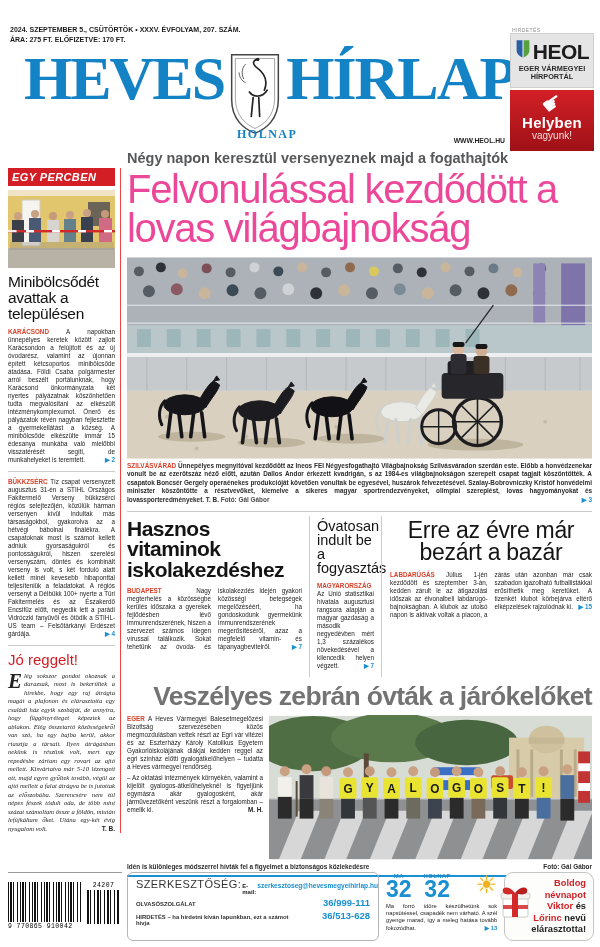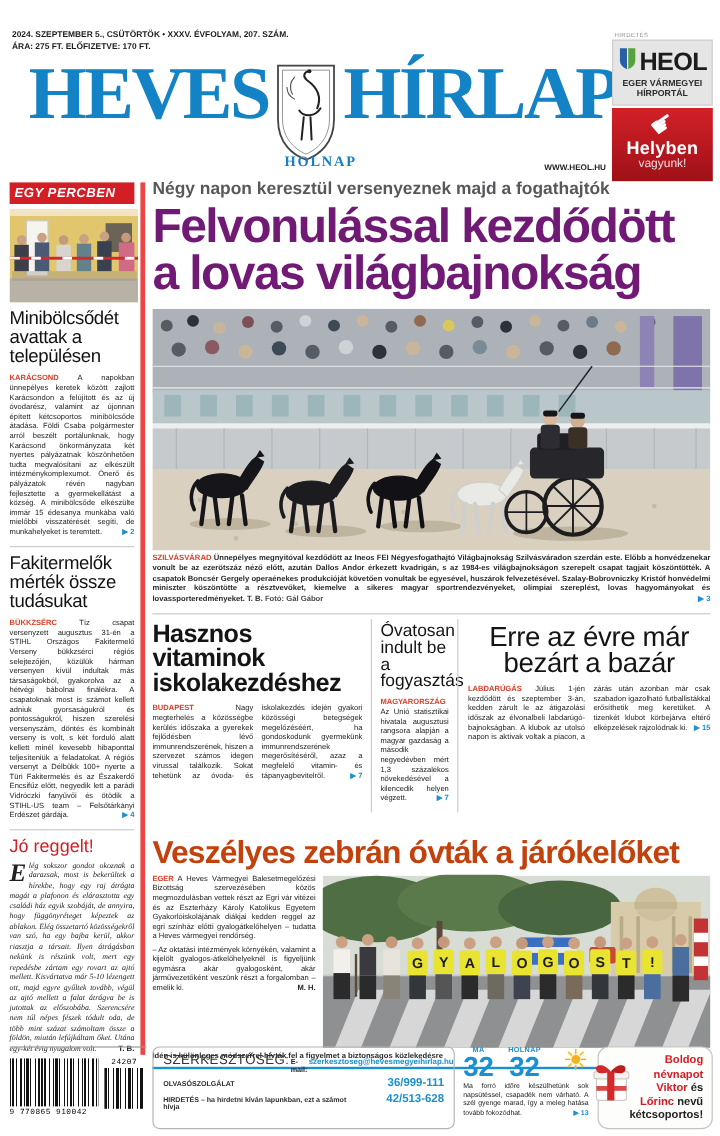--- a/index.html
+++ b/index.html
@@ -18,22 +18,22 @@
             border:1px solid #cfcfcf;text-align:center;box-sizing:border-box;padding-top:5px;}
   .heol-row{display:flex;align-items:center;justify-content:center;gap:2px;}
   .heol-name{font-size:21px;font-weight:bold;color:#1c1c1c;letter-spacing:-.5px;line-height:1;}
   .heol-sub{font-size:7.3px;font-weight:bold;color:#2a2a2a;line-height:1.15;margin-top:2px;}
   .helyben-box{position:absolute;left:510px;top:90px;width:84px;height:61px;box-sizing:border-box;
                background:linear-gradient(#d32027,#9e1117);color:#fff;text-align:center;padding-top:2px;}
   .badge-icon{font-size:23px;line-height:1;display:inline-block;transform:rotate(-35deg);}
   .badge1{font-size:15px;font-weight:bold;letter-spacing:.2px;line-height:1;}
   .badge2{font-size:10px;opacity:.85;}
   
-  .sidebar{position:absolute;left:8px;top:152px;width:113px;box-sizing:border-box;
-           border-right:4px solid #ef4444;padding-right:5px;}
+  .sidebar{position:absolute;left:8px;top:168px;width:113px;box-sizing:border-box;
+           border-right:1px solid #ef4444;padding-right:5px;}
   .section-label{background:#d21e24;color:#fff;font-weight:bold;font-style:italic;
                  font-size:11px;padding:3px 4px;letter-spacing:.4px;}
   .sb-photo{margin-top:4px;line-height:0;}
   .sb-h{font-size:15.5px;line-height:1.03;font-weight:400;letter-spacing:-.3px;color:#121212;margin:6px 0 4px;}
   .sb-body,.r2-body{font-size:6.3px;line-height:1.27;text-align:justify;color:#222;}
   .tag{color:#d8402a;font-weight:bold;}
   .more{color:#1a8fd1;font-weight:bold;float:right;padding-left:3px;}
   .sb-divider{border:none;border-top:1px solid #ccc;margin:7px 0 5px;}
   .greet-title{color:#d21e24;font-size:15px;font-weight:500;margin:1px 0 4px;}
   .greeting{font-family:"Liberation Serif",serif;font-style:italic;font-size:6.6px;line-height:1.29;
@@ -47,36 +47,36 @@
            #fff 4px 5px,#111 5px 6px,#fff 6px 9px,#111 9px 10px,#fff 10px 12px);}
   .bc-main{width:74px;}
   .bc-digits{font-family:"Liberation Mono",monospace;font-size:6.5px;letter-spacing:.4px;margin-top:1px;color:#000;}
   .bc-addon{width:33px;text-align:center;}
   .bc-addon .bc-digits{margin:0 0 1px;}
   .bc-bars2{height:34px;background:repeating-linear-gradient(90deg,#111 0 2px,#fff 2px 3px,#111 3px 4px,
            #fff 4px 7px,#111 7px 8px,#fff 8px 10px);}
   
   .main{position:absolute;left:127px;top:146px;width:465px;}
   .kicker{font-size:14.5px;font-weight:bold;color:#57585a;margin:4px 0 4px;}
-  .headline1{font-size:40px;font-weight:bold;color:#701a75;line-height:.97;letter-spacing:-1.3px;margin:0 0 9px;}
+  .headline1{font-size:40px;font-weight:normal;color:#ec4899;line-height:.97;letter-spacing:-1.3px;margin:0 0 9px;}
   .photo{line-height:0;}
   .caption{font-size:6.4px;font-weight:bold;line-height:1.33;text-align:justify;color:#2b2b2b;margin-top:3px;}
   .credit{color:#4a4a4a;}
   .rule{border:none;border-top:1px solid #c9c9c9;margin:6px 0 0;}
   .row2{display:flex;margin-top:4px;min-height:128px;}
   .r2a{width:182px;padding-right:7px;box-sizing:border-box;}
   .r2b{width:72px;padding:0 7px;border-left:1px solid #ccc;box-sizing:border-box;}
   .r2c{flex:1;padding-left:8px;border-left:1px solid #ccc;box-sizing:border-box;}
   .r2-h{font-weight:bold;font-size:21px;line-height:.98;letter-spacing:-.5px;color:#141414;margin:3px 0 7px;}
   .r2-h.light{font-weight:400;font-size:14.5px;letter-spacing:0;}
   .r2-h.light-big{font-weight:400;font-size:23px;letter-spacing:-.3px;text-align:center;}
   .cols2{column-count:2;column-gap:7px;}
   .banner{margin-top:5px;border-top:1px solid #c9c9c9;border-bottom:1px solid #c9c9c9;
           padding:4px 0;font-size:13px;font-weight:bold;color:#3f6c97;}
-  .headline2{font-size:26.5px;font-weight:bold;letter-spacing:-.7px;color:#c2410c;margin:20px 0 6px;line-height:1;}
+  .headline2{font-size:26.5px;font-weight:bold;letter-spacing:-.7px;color:#737373;margin:6px 0 6px;line-height:1;text-align:right;}
   .bottom{display:flex;gap:6px;}
   .b-left{width:136px;}
   .b-left p{margin:0 0 3px;}
   .sig{float:right;font-weight:bold;}
   .photo2{flex:1;line-height:0;}
   .caption2{display:flex;justify-content:space-between;font-size:6.4px;font-weight:bold;color:#2b2b2b;margin-top:3px;}
   .blue-rule{border:none;border-top:2px solid #1a8fd1;margin:5px 0 0;}
   
   .footer{position:absolute;left:127px;top:872px;width:467px;display:flex;gap:7px;}
   .ed-box{width:252px;box-sizing:border-box;border:1px solid #b5b5b5;border-radius:6px;padding:5px 8px 4px;}
@@ -191,21 +191,20 @@
             <rect x="96" y="40" width="8" height="2.4"></rect>
           </g>
       </svg>
     </div>
 
     <div class="sb-h">Minibölcsődét avattak a településen</div>
     <p class="sb-body"><span class="tag">KARÁCSOND</span> <span>A napokban ünnepélyes keretek között zajlott Karácsondon a felújított és az új óvodarész, valamint az újonnan épített kétcsoportos minibölcsőde átadása. Földi Csaba polgármester arról beszélt portálunknak, hogy Karácsond önkormányzata két nyertes pályázatnak köszönhetően tudta megvalósítani az elkészült intézménykomplexumot. Önerő és pályázatok révén nagyban fejlesztette a gyermekellátást a község. A minibölcsőde elkészülte immár 15 édesanya munkába való mielőbbi visszatérését segíti, de munkahelyeket is teremtett.</span><span class="more">▶ 2</span></p>
 
     <hr class="sb-divider">
 
-    <div class="sb-h">Fakitermelők mérték össze tudásukat</div>
     <p class="sb-body"><span class="tag">BÜKKZSÉRC</span> <span>Tíz csapat versenyzett augusztus 31-én a STIHL Országos Fakitermelő Verseny bükkzsérci régiós selejtezőjén, közülük hárman versenyen kívül indultak más társaságokból, gyakorolva az a hétvégi bábolnai finálékra. A csapatoknak most is számot kellett adniuk gyorsaságukról és pontosságukról, hiszen szerelési versenyszám, döntés és kombinált verseny is volt, s két forduló alatt kellett minél kevesebb hibaponttal teljesíteniük a feladatokat. A régiós versenyt a Délbükk 100+ nyerte a Türi Fakitermelés és az Északerdő Encsifűz előtt, negyedik lett a parádi Vidróczki fanyűvői és ötödik a STIHL-US team – Felsőtárkányi Erdészet gárdája.</span><span class="more">▶ 4</span></p>
 
     <hr class="sb-divider">
 
     <div class="greet-title">Jó reggelt!</div>
     <p class="greeting"><span>Elég sokszor gondot okoznak a darazsak, most is bekerültek a hírekbe, hogy egy raj átrágta magát a plafonon és elárasztotta egy családi ház egyik szobáját, de annyira, hogy függönyréteget képeztek az ablakon. Elég összetartó közösségekről van szó, ha egy bajba kerül, akkor riasztja a társait. Ilyen átrágásban nekünk is részünk volt, mert egy repedésbe zártam egy rovart az ajtó mellett. Kisvártatva már 5-10 lézengett ott, majd egyre gyűltek tovább, végül az ajtó mellett a falat átrágva be is jutottak az előszobába. Szerencsére nem túl népes fészek tódult oda, de több mint százat számoltam össze a földön, miután lefújkáltam őket. Utána egy-két évig nyugalom volt.</span><span class="greet-sig">T. B.</span></p>
   </div>
 
   <div class="barcode">
     <div class="bc-main">
@@ -509,21 +508,21 @@
         <span class="ed-title">SZERKESZTŐSÉG:</span>
         <span class="ed-email-label">E-mail:</span>
         <span class="ed-email">szerkesztoseg@hevesmegyeihirlap.hu</span>
       </div>
       <div class="ed-row">
         <span class="ed-label">OLVASÓSZOLGÁLAT</span>
         <span class="ed-num">36/999-111</span>
       </div>
       <div class="ed-row">
         <span class="ed-label">HIRDETÉS – ha hirdetni kíván lapunkban, ezt a számot hívja</span>
-        <span class="ed-num">42/513-628</span>
+        <span class="ed-num">36/513-628</span>
       </div>
     </div>
 
     <div class="weather">
       <div class="w-temps">
         <div class="w-col">
           <div class="w-label">MA</div>
           <div class="w-temp">32</div>
         </div>
         <div class="w-col">
@@ -542,17 +541,17 @@
           <rect x="2" y="10" width="29" height="6" rx="2" fill="#f4f2ee" stroke="#d0ccc4"></rect>
           <rect x="13" y="10" width="6" height="24" fill="#d22a2a"></rect>
           <path d="M16,10 C10,2 2,4 4,9 C5,12 11,12 16,10 Z" fill="#d22a2a"></path>
           <path d="M16,10 C22,2 30,4 28,9 C27,12 21,12 16,10 Z" fill="#b91f1f"></path>
           <rect x="4" y="22" width="25" height="4" fill="#d22a2a" opacity=".85"></rect>
         </svg>
       </span>
       <div class="nd-line"><span class="nd-red">Boldog névnapot</span></div>
       <div class="nd-line"><span class="nd-red">Viktor</span><span> és</span></div>
       <div class="nd-line"><span class="nd-red">Lőrinc</span><span> nevű</span></div>
-      <div class="nd-line"><span>kétcsoportos!</span></div>
+      <div class="nd-line"><span>elárasztotta!</span></div>
     </div>
   </div>
 
 </div>
 
 </body></html>

